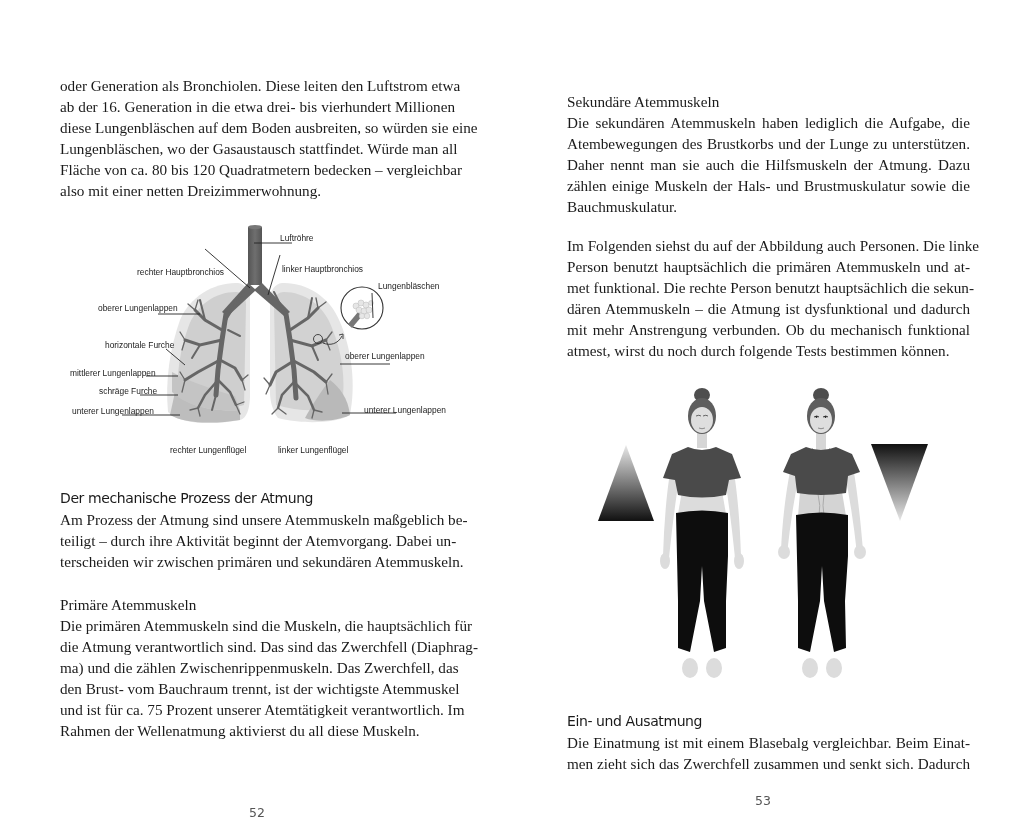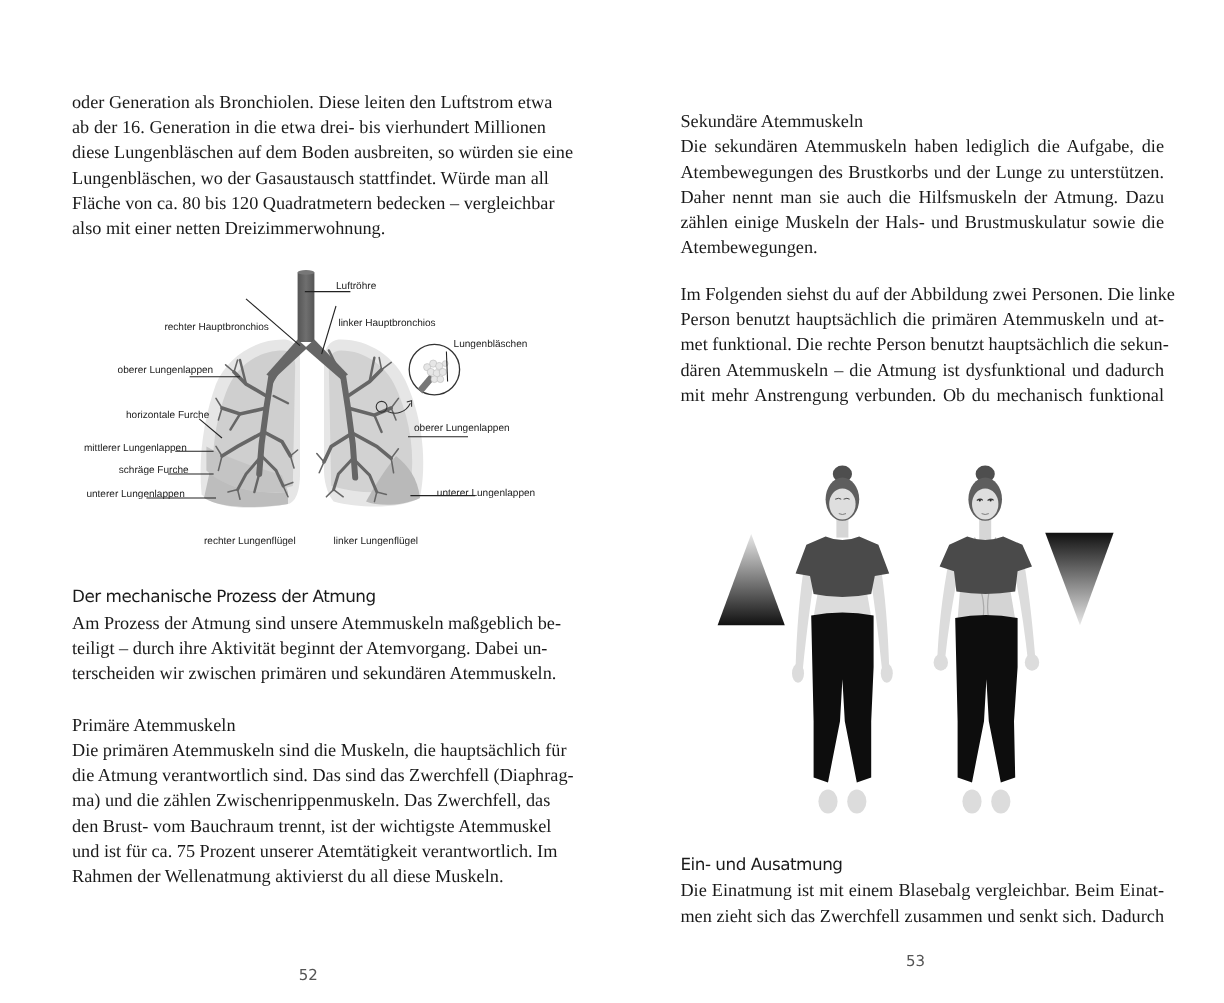--- a/index.html
+++ b/index.html
@@ -152,29 +152,30 @@
 </div>
 
 <div class="page" id="page-right">
 
   <div class="text-block" style="left:57px; top:75px; width:403px;">
     <span class="line last subhead">Sekundäre Atemmuskeln</span>
     <span class="line">Die sekundären Atemmuskeln haben lediglich die Aufgabe, die</span>
     <span class="line">Atembewegungen des Brustkorbs und der Lunge zu unterstützen.</span>
     <span class="line">Daher nennt man sie auch die Hilfsmuskeln der Atmung. Dazu</span>
     <span class="line">zählen einige Muskeln der Hals- und Brustmuskulatur sowie die</span>
-    <span class="line last">Atembewegungen.</span>
+    <span class="line last">Bauchmuskulatur.</span>
   </div>
 
   <div class="text-block" style="left:57px; top:219px; width:403px;">
-    <span class="line">Im Folgenden siehst du auf der Abbildung zwei Personen. Die linke</span>
+    <span class="line">Im Folgenden siehst du auf der Abbildung auch Personen. Die linke</span>
     <span class="line">Person benutzt hauptsächlich die primären Atemmuskeln und at-</span>
     <span class="line">met funktional. Die rechte Person benutzt hauptsächlich die sekun-</span>
     <span class="line">dären Atemmuskeln – die Atmung ist dysfunktional und dadurch</span>
     <span class="line">mit mehr Anstrengung verbunden. Ob du mechanisch funktional</span>
+    <span class="line last">atmest, wirst du noch durch folgende Tests bestimmen können.</span>
   </div>
 
   <svg class="figure" style="left:80px; top:365px;" width="360" height="300" viewBox="590 365 360 300">
     <defs>
       <linearGradient id="triUp" x1="0" x2="0" y1="0" y2="1">
         <stop offset="0" stop-color="#e8e8e8"></stop>
           <stop offset="1" stop-color="#111"></stop>
       </linearGradient>
       <linearGradient id="triDown" x1="0" x2="0" y1="0" y2="1">
         <stop offset="0" stop-color="#111"></stop>

